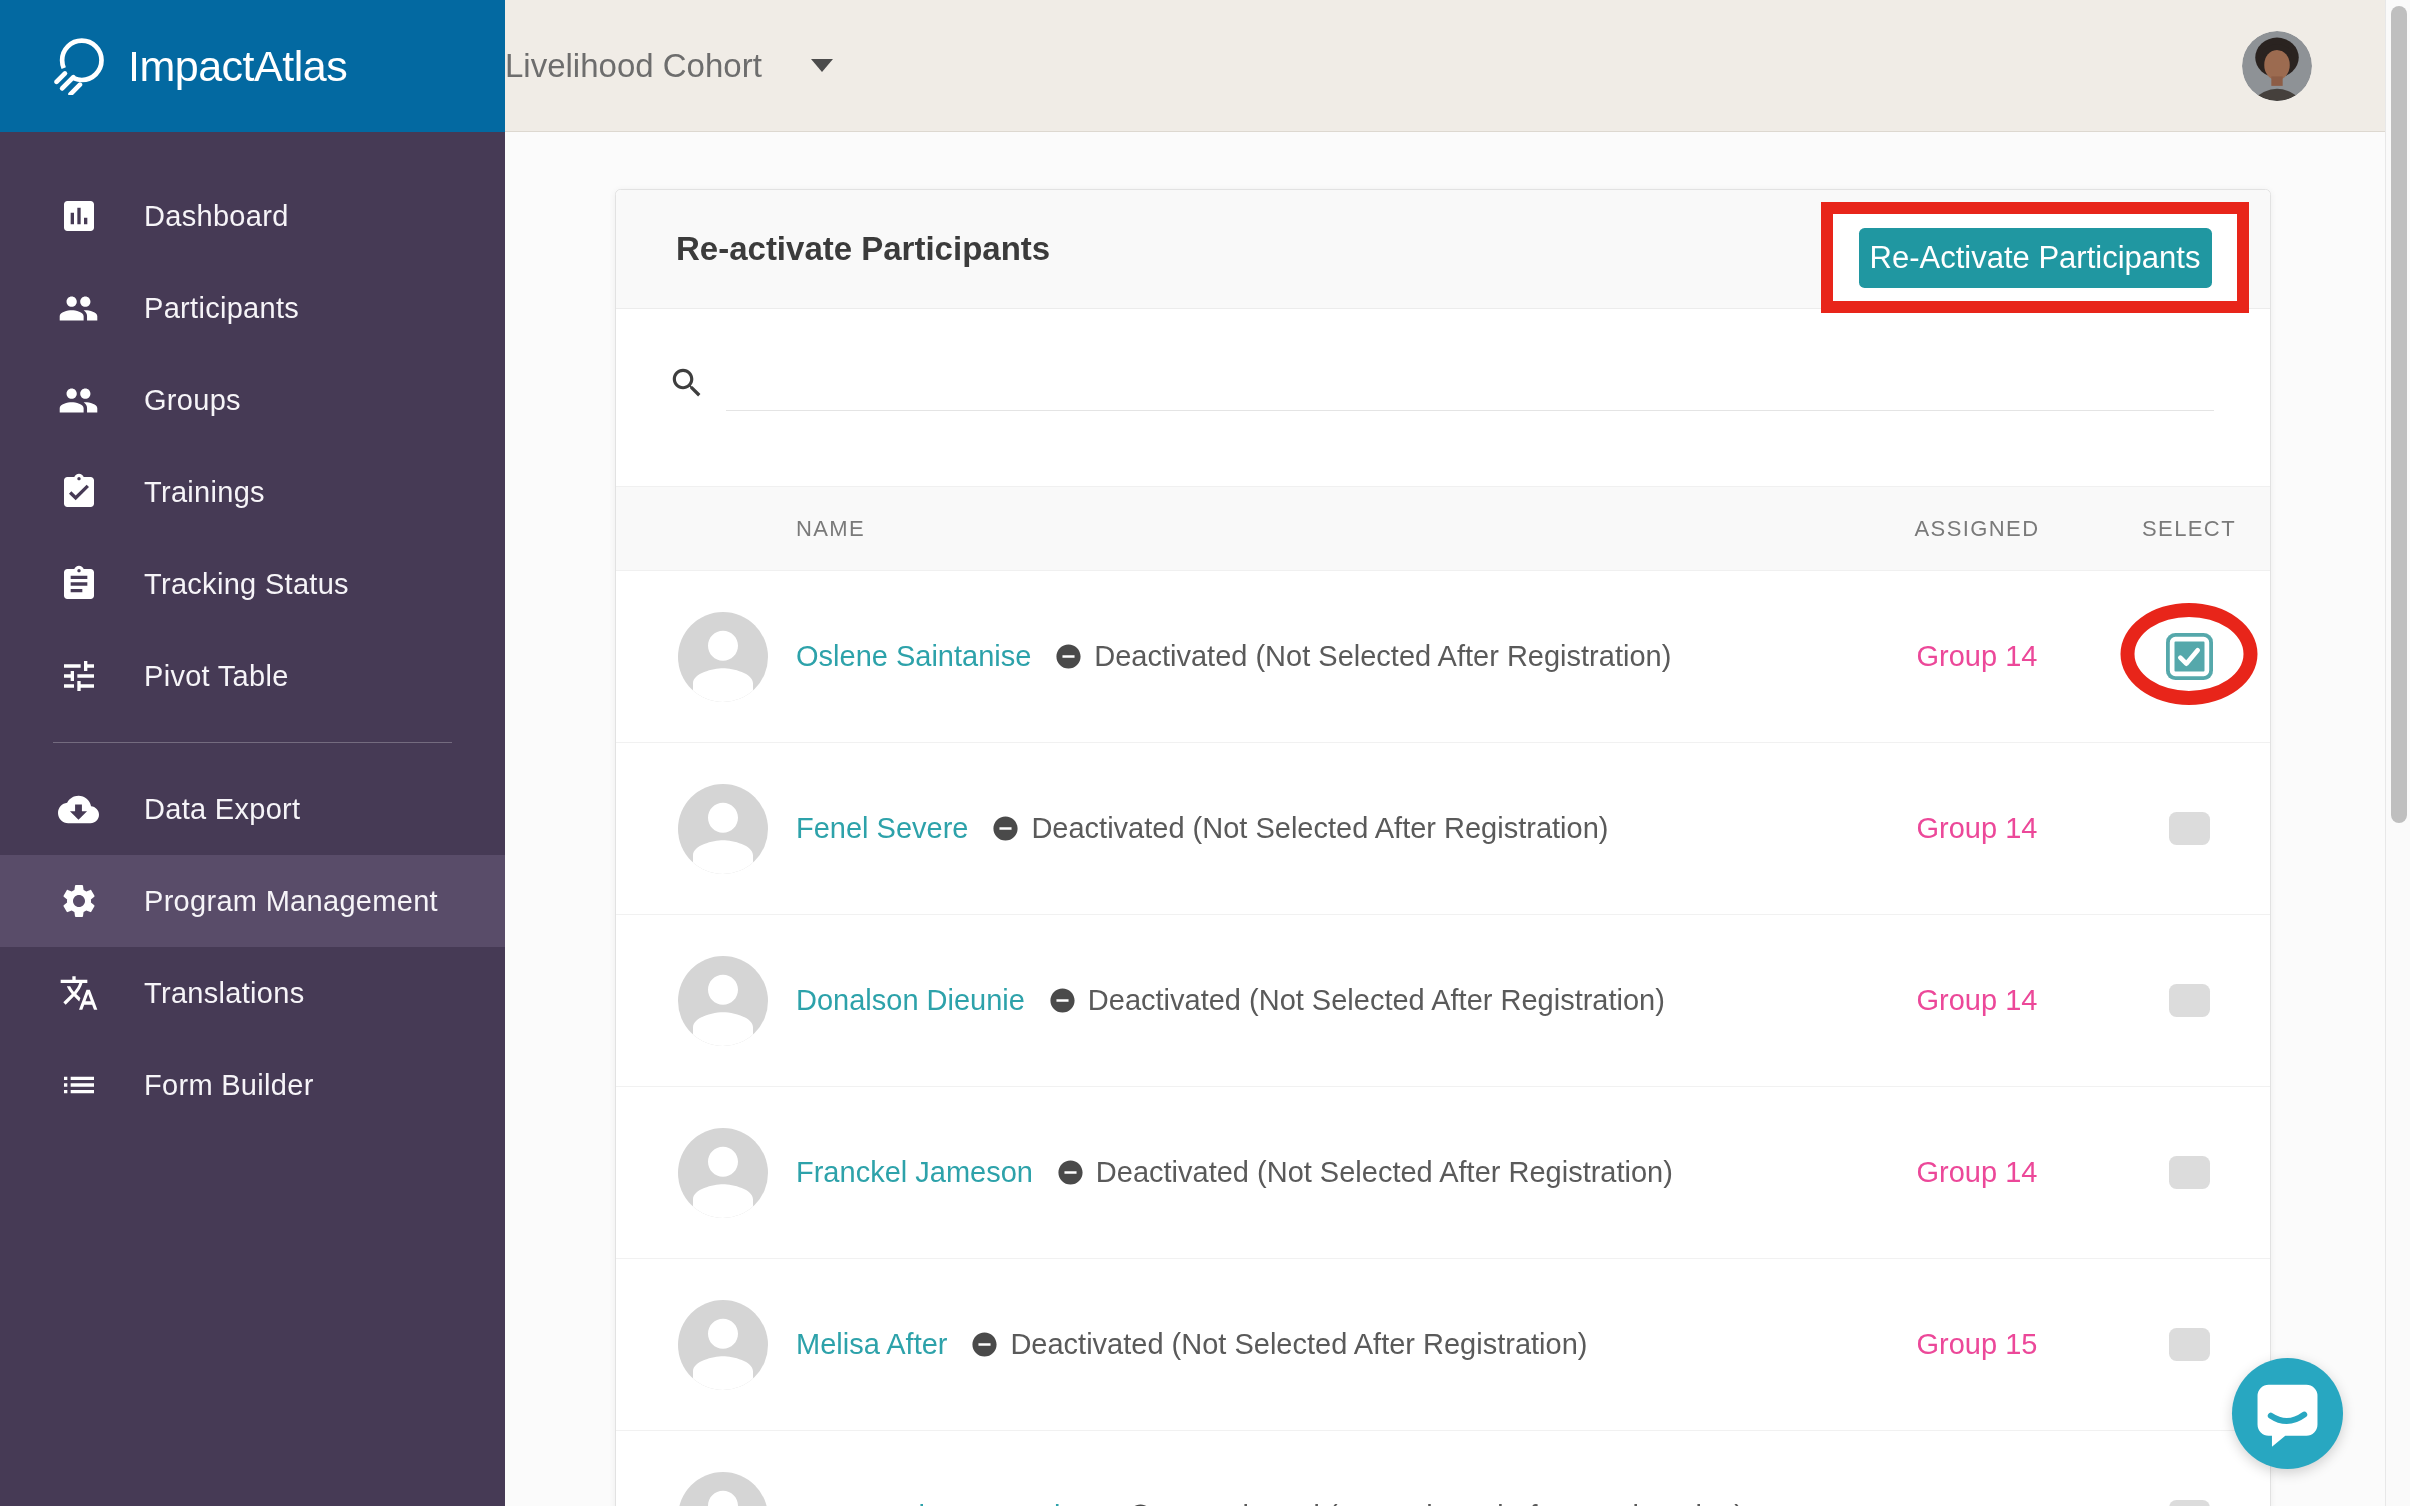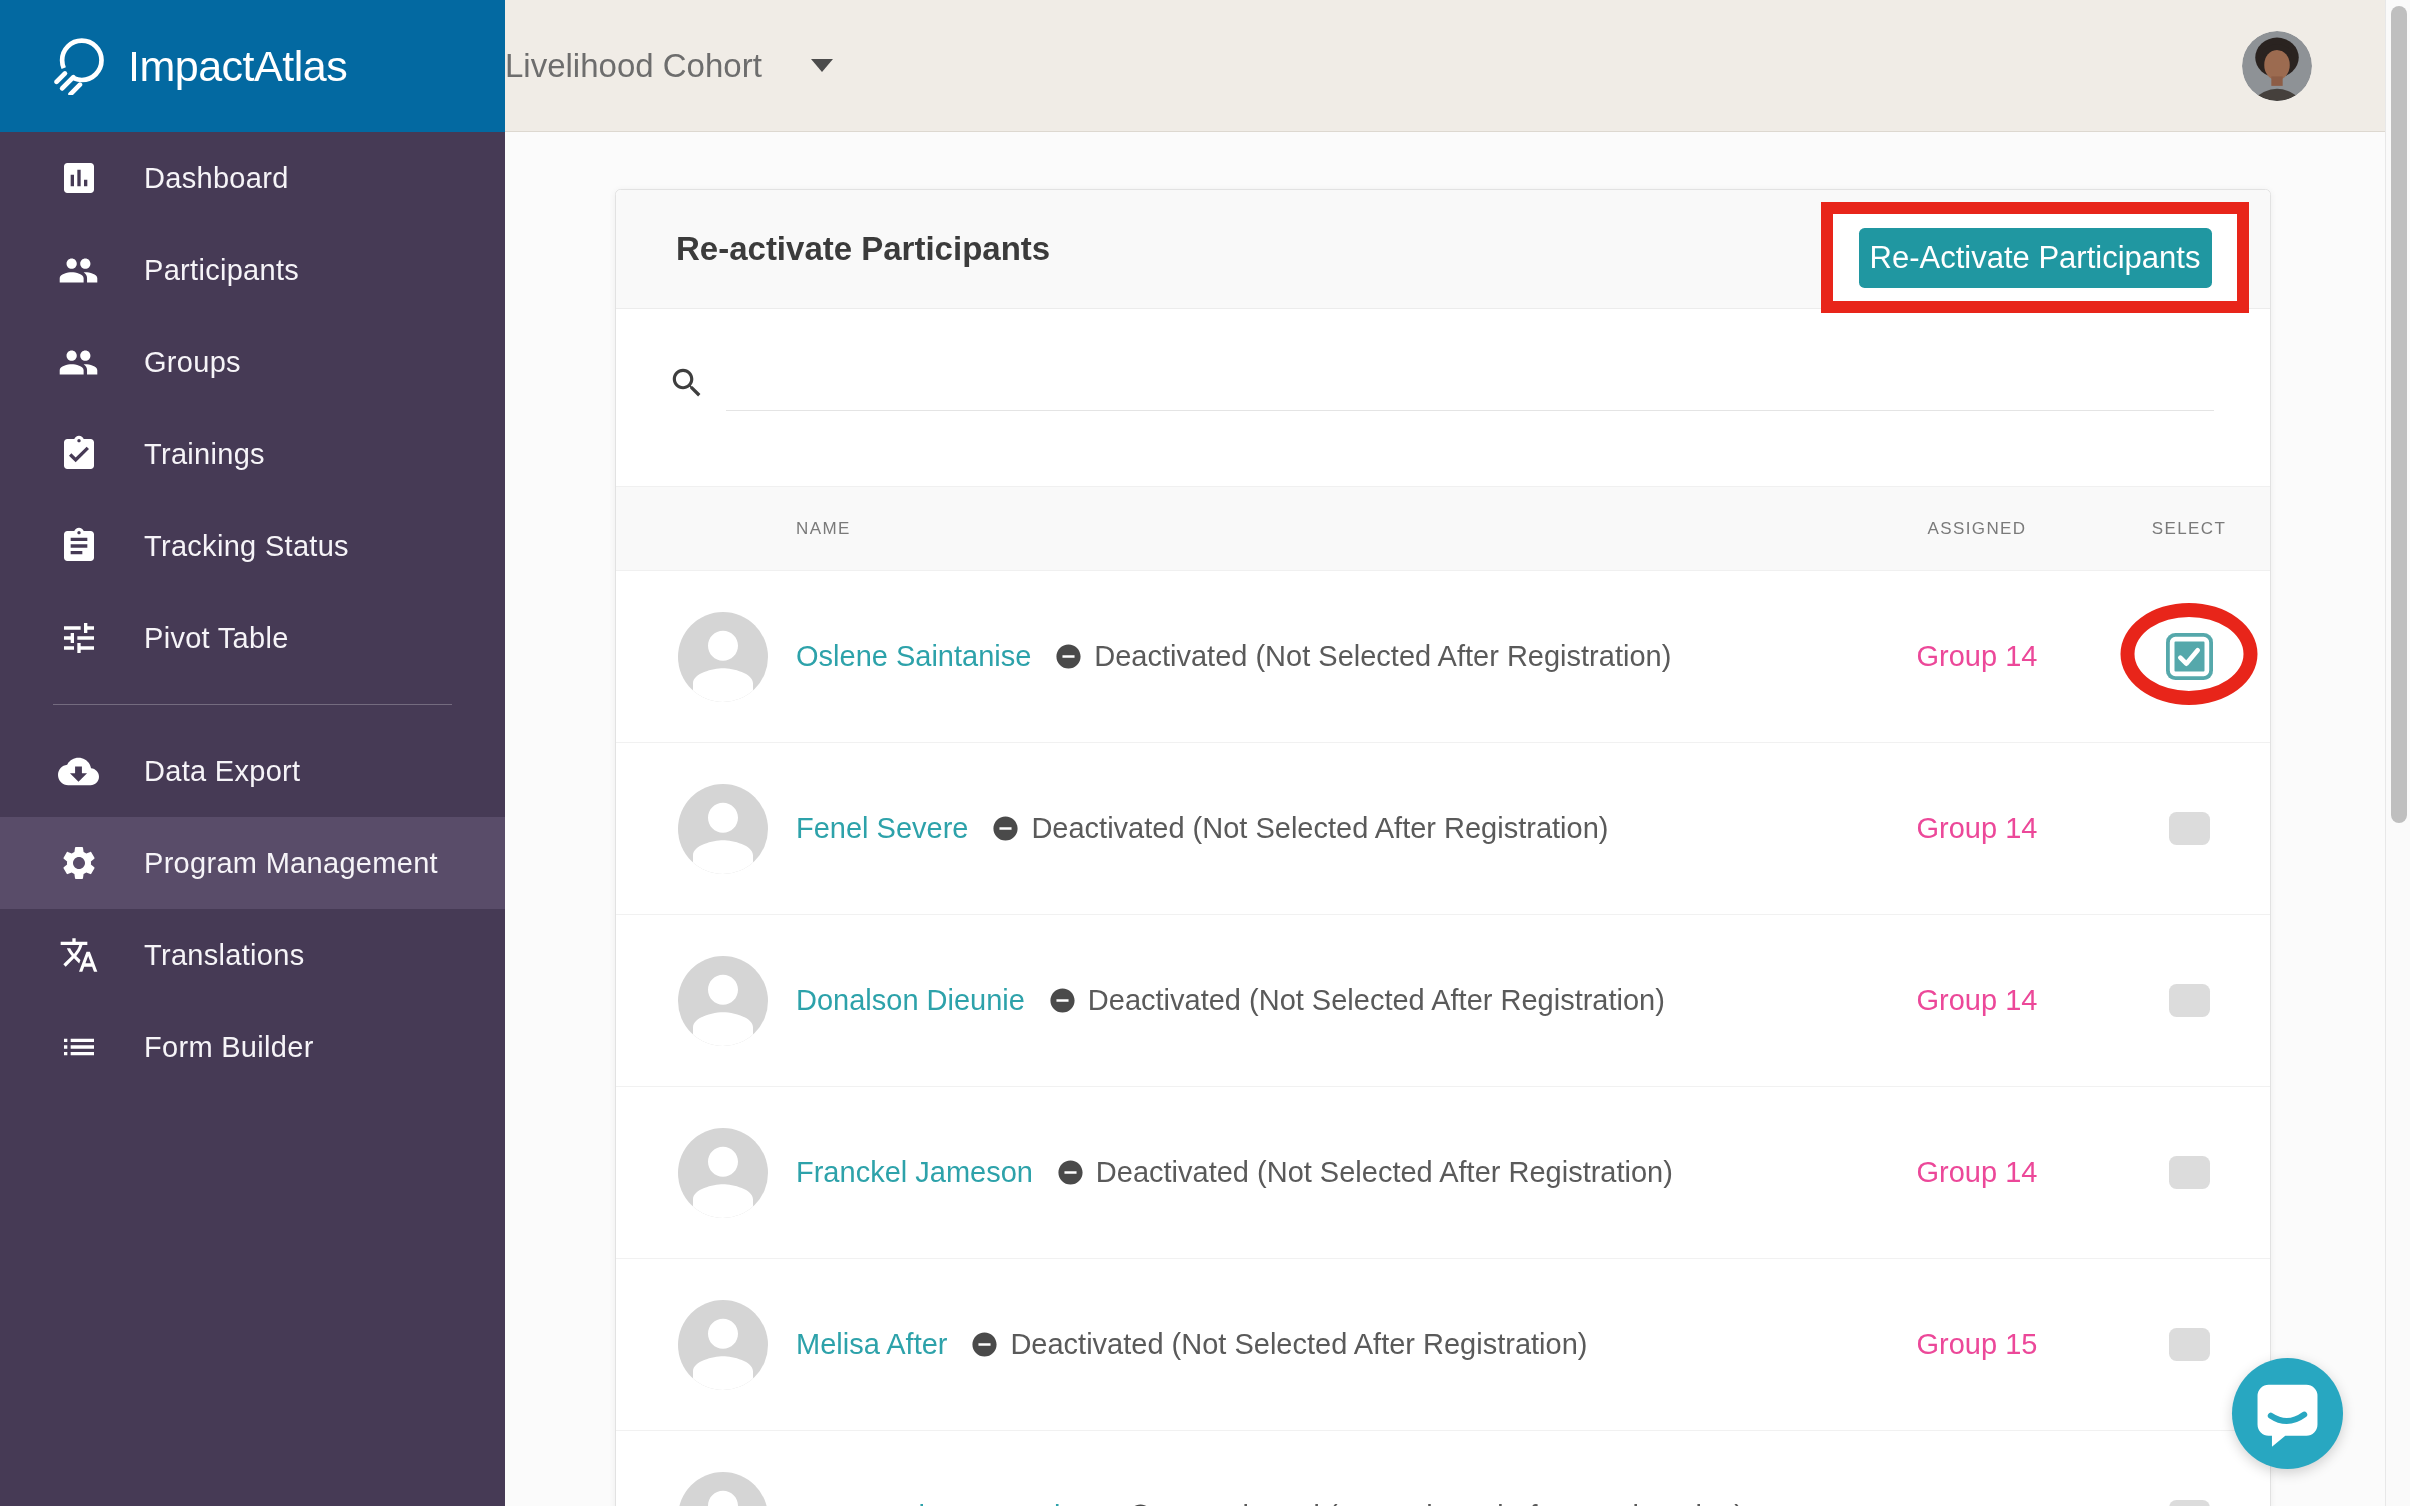--- a/index.html
+++ b/index.html
@@ -4,21 +4,21 @@
 <style>
   * { margin:0; padding:0; box-sizing:border-box; }
   html,body { width:2411px; height:1507px; overflow:hidden; background:#fbfbfb;
               font-family:"Liberation Sans", sans-serif; }
   .stage { position:relative; width:2411px; height:1507px; }
 
   
   .sidebar { position:absolute; left:0; top:0; width:505px; height:1507px; background:#463a55; z-index:5; }
   .logo { height:132px; background:#0369a1; display:flex; align-items:center; padding-left:49px; gap:19px; }
   .logo-text { color:#fff; font-size:43px; font-weight:500; letter-spacing:-0.5px; }
-  .nav { }
+  .nav { padding-top:38px; }
   .nav-item { height:92px; display:flex; align-items:center; padding-left:58px; gap:45px; cursor:pointer; }
   .nav-item.active { background:#594c69; }
   .nav-item .nicon { width:41px; height:41px; flex:0 0 41px; display:flex; align-items:center; justify-content:center; }
   .nav-label { color:#f6f4f8; font-size:29px; font-weight:500; letter-spacing:0.3px; }
   .nav-divider { height:41px; display:flex; align-items:center; }
   .nav-divider > div { height:0.9px; background:rgba(255,255,255,0.25); margin:0 53px; width:calc(100% - 105px); }
 
   
   .topbar { position:absolute; left:505px; top:0; width:1906px; height:132px; background:#f0ece6;
             border-bottom:0.9px solid #ddd8d0; display:flex; align-items:center; z-index:4; }
@@ -41,21 +41,21 @@
 
   .search-section { position:relative; height:177px; }
   .search-icon { position:absolute; left:52px; top:55px; }
   .search-line { position:absolute; left:110px; top:40px; width:1488px; height:62px; border-bottom:1.9px solid #e4e4e4; }
   .search-input { position:absolute; left:122px; top:40px; width:1469px; height:58px; border:none; outline:none;
                   font-size:29px; color:#444; background:transparent; font-family:"Liberation Sans", sans-serif; }
 
   
   .grid-row { display:grid; grid-template-columns:180px 1fr 311px 113px 24.5px; align-items:center; }
   .thead { height:85px; background:#f9f9f9; border-top:0.9px solid #f0f0f0; border-bottom:0.9px solid #f0f0f0; }
-  .th { font-size:17px; color:#7a7a7a; font-weight:500; letter-spacing:1.4px; }
+  .th { font-size:22px; color:#7a7a7a; font-weight:500; letter-spacing:1.4px; }
   .th.assigned, .th.select { text-align:center; }
 
   .trow { height:172px; border-bottom:0.9px solid #f1f1f1; background:#fff; }
   .avatar-cell { padding-left:62px; }
   .row-avatar { width:90px; height:90px; border-radius:50%; background:#d5d5d5; display:flex; align-items:flex-end; justify-content:center; overflow:hidden; }
   .name-cell { display:flex; align-items:center; gap:22.6px; }
   .p-name { font-size:29px; color:#2da2aa; cursor:pointer; }
   .status-wrap { display:flex; align-items:center; gap:11.3px; }
   .status-text { font-size:29px; color:#5a5a5a; }
   .assigned-cell { text-align:center; font-size:29px; color:#ec4899; }

